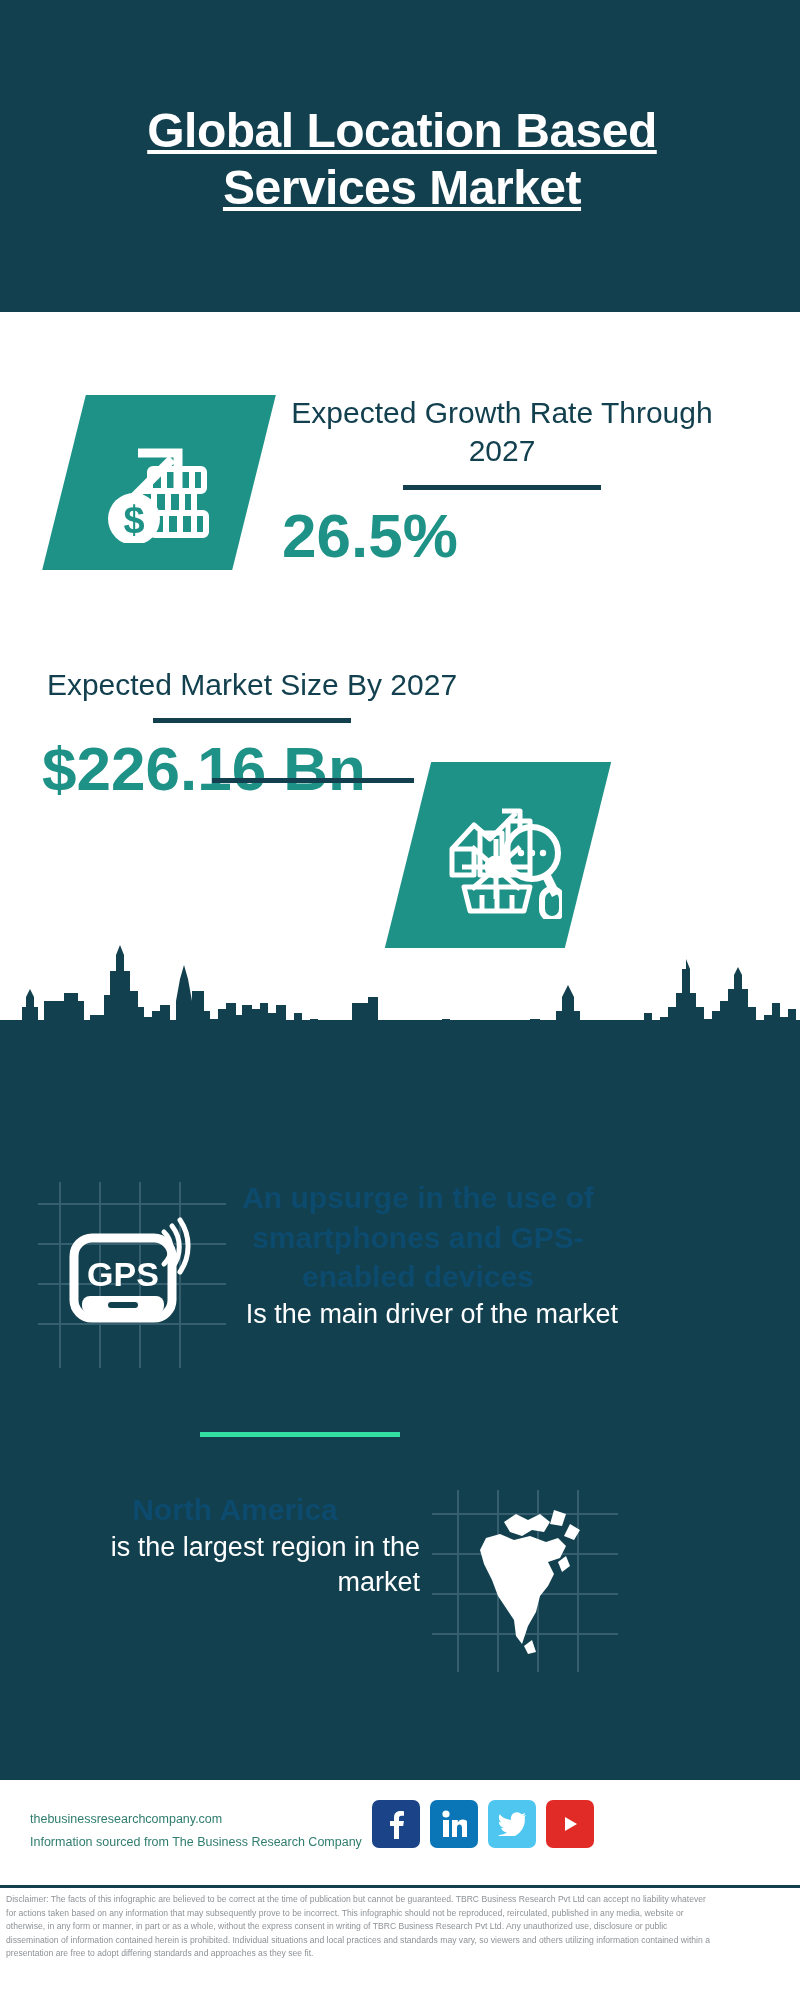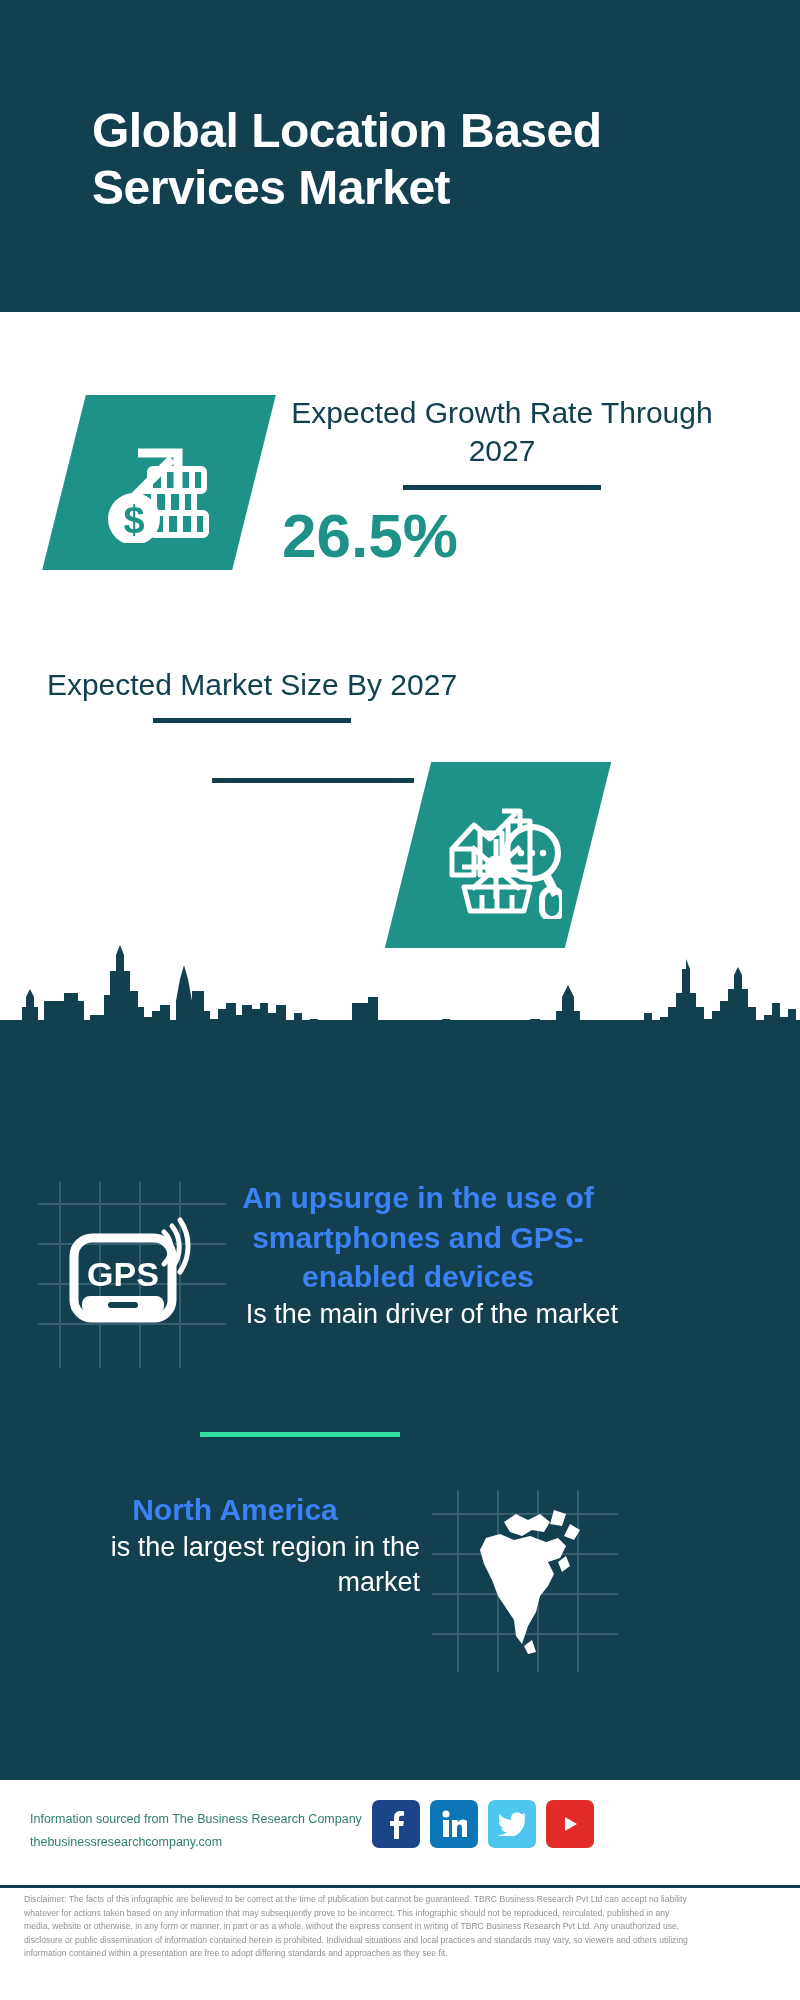--- a/index.html
+++ b/index.html
@@ -17,25 +17,26 @@
   .header {
     position:absolute; left:0; top:0; width:800px; height:312px;
     background:#13404f;
     display:flex; align-items:center; justify-content:center;
   }
   .header-title {
     color:#ffffff;
     font-size:48px;
     font-weight:bold;
     line-height:1.18;
-    text-align:left;
+    text-align:center;
     letter-spacing:-0.5px;
     width:620px;
     margin-left:4px;
     margin-top:8px;
+    text-decoration:underline;
   }
 
   
   .white-zone {
     position:absolute; left:0; top:312px; width:800px; height:830px;
     background:#ffffff;
   }
 
   
   .para {
@@ -82,21 +83,21 @@
   .skyline {
     position:absolute; left:0; top:945px; width:800px; height:120px;
     display:block;
   }
 
   .grid-box { position:absolute; }
   .grid-svg { position:absolute; inset:0; }
 
   .fact { position:absolute; }
   .fact-hi {
-    color:#3b82f6;
+    color:#0c4a6e;
     font-size:30px;
     font-weight:bold;
     line-height:1.32;
     text-align:center;
   }
   .fact-sub {
     color:#ffffff;
     font-size:27px;
     font-weight:normal;
     line-height:1.32;
@@ -127,21 +128,21 @@
     width:48px; height:48px; border-radius:7px;
     display:flex; align-items:center; justify-content:center;
   }
   .soc-fb { background:#1b4388; }
   .soc-li { background:#0b76b7; }
   .soc-tw { background:#4ec6f0; }
   .soc-yt { background:#e12b26; }
 
   .disclaimer {
     position:absolute; left:0; top:1893px; width:716px;
-    padding:0 24px;
+    padding:0 6px;
     color:#8e9296;
     font-size:8.6px;
     line-height:1.58;
     text-align:left;
   }
 </style>
 </head>
 <body>
 
 <div class="page">
@@ -182,20 +183,21 @@
 
   <div class="stat-block" style="left:282px; top:394px; width:440px;">
     <div class="stat-head">Expected Growth Rate Through 2027</div>
     <div class="rule-dark" style="width:198px;"></div>
     <div class="stat-value">26.5%</div>
   </div>
 
   <div class="stat-block" style="left:42px; top:666px; width:420px;">
     <div class="stat-head">Expected Market Size By 2027</div>
     <div class="rule-dark" style="width:198px;"></div>
+    <div class="stat-value">$226.16 Bn</div>
   </div>
 
   <div class="para" style="left:408px; top:762px; width:180px; height:186px;">
     <div class="para-inner">
       <svg width="128" height="128" viewBox="0 0 128 128">
         <g stroke="#fff" stroke-width="5" fill="none" stroke-linejoin="round">
 
           <polyline points="18,58 40,34 56,48 82,22"></polyline>
           <polyline points="68,20 86,20 86,38"></polyline>
 
@@ -298,22 +300,22 @@
                  L78 58 L84 70 L78 82 L70 92 L66 108 L58 122 L52 140 L46 132
                  L44 116 L36 104 L28 92 L22 76 L14 60 L10 46 Z"></path>
         <path d="M88 58 L96 52 L100 62 L92 68 Z"></path>
         <path d="M54 142 L62 136 L66 148 L58 150 Z"></path>
       </g>
     </svg>
   </div>
 
   <div class="footer">
     <div class="footer-text">
+      <div>thebusinessresearchcompany.com</div>
       <div>Information sourced from The Business Research Company</div>
-      <div>thebusinessresearchcompany.com</div>
     </div>
     <div class="socials">
       <div class="soc soc-fb">
         <svg width="24" height="30" viewBox="0 0 24 30">
           <path fill="#fff" d="M15 30 V17 h4.2 l0.7 -5 H15 V9.2 c0 -1.5 0.4 -2.4 2.5 -2.4 H20 V2.2
                                C19.5 2.1 18 2 16.3 2 12.7 2 10 4.2 10 8.6 V12 H6 v5 h4 v13 z"></path>
         </svg>
       </div>
       <div class="soc soc-li">
         <svg width="26" height="28" viewBox="0 0 26 28">

